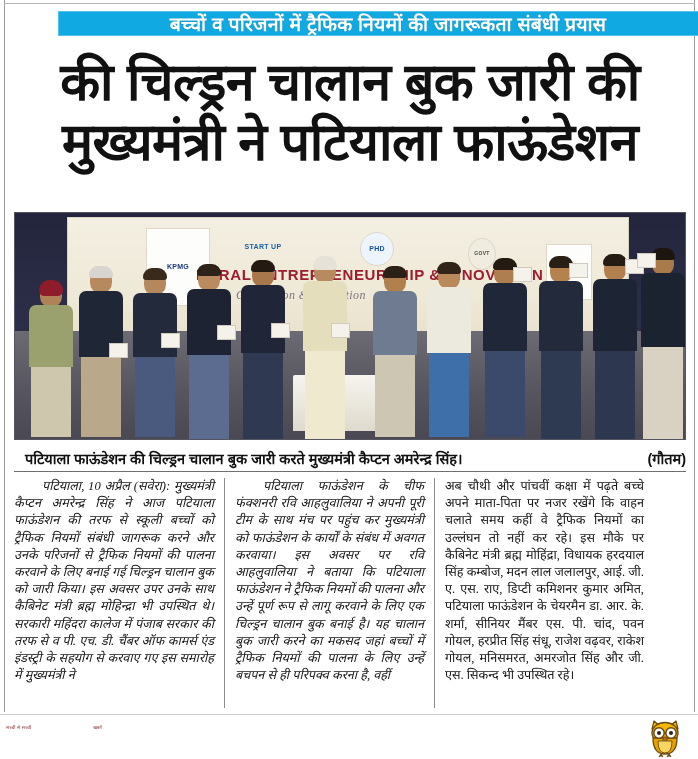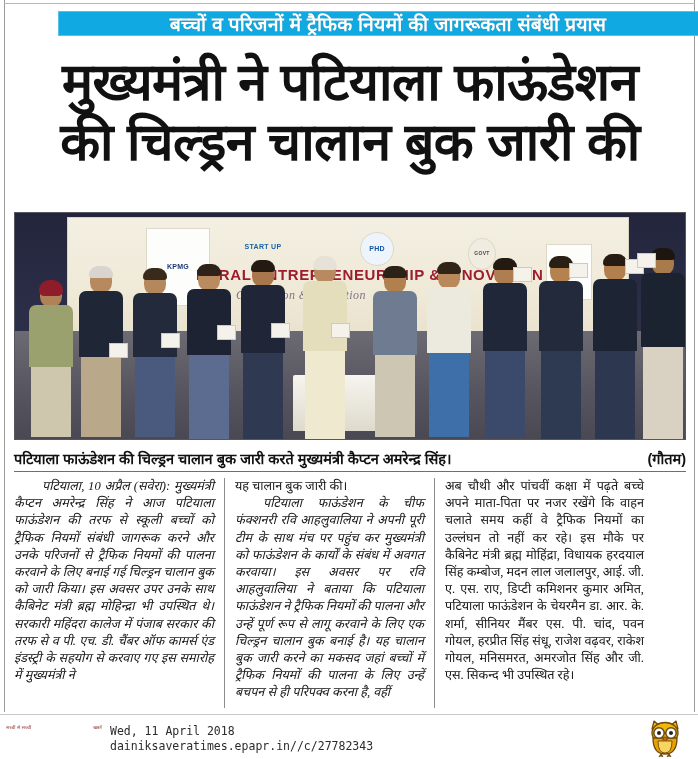--- a/index.html
+++ b/index.html
@@ -100,21 +100,21 @@
 
   
   .caption{
     position:absolute;left:14px;top:448px;width:672px;height:24px;
     border-bottom:1px solid #6f6f6f;
     display:flex;align-items:flex-start;justify-content:space-between;
     box-sizing:border-box;
   }
   .caption-text{
     font-family:"Liberation Sans","DejaVu Sans",sans-serif;
-    font-weight:bold;font-size:14.5px;color:#111;white-space:nowrap;
+    font-weight:bold;font-size:14.5px;color:#111;white-space:nowrap;margin-left:11px;
   }
   .caption-credit{
     font-family:"Liberation Sans","DejaVu Sans",sans-serif;
     font-weight:bold;font-size:14.5px;color:#111;white-space:nowrap;
   }
 
   
   .body-cols{
     position:absolute;left:14px;top:478px;width:672px;height:230px;
     display:flex;
@@ -178,22 +178,22 @@
   <div class="edge-right"></div>
   <div class="edge-top"></div>
 
   <div class="kicker-wrap">
     <div class="kicker">
       <span class="kicker-text">बच्चों व परिजनों में ट्रैफिक नियमों की जागरूकता संबंधी प्रयास</span>
     </div>
   </div>
 
   <div class="headline">
+    <span class="ln">की चिल्ड्रन चालान बुक जारी की</span>
     <span class="ln">मुख्यमंत्री ने पटियाला फाऊंडेशन</span>
-    <span class="ln">की चिल्ड्रन चालान बुक जारी की</span>
   </div>
 
   <div class="photo">
     <div class="ph-wall"></div>
 
     <div class="ph-banner">
       <div class="ph-logo ph-kpmg1">KPMG</div>
       <div class="ph-logo ph-startup">START UP</div>
       <div class="ph-logo ph-phd">PHD</div>
       <div class="ph-logo ph-emblem">GOVT</div>
@@ -303,41 +303,36 @@
   <div class="caption">
     <span class="caption-text">पटियाला फाऊंडेशन की चिल्ड्रन चालान बुक जारी करते मुख्यमंत्री कैप्टन अमरेन्द्र सिंह।</span>
     <span class="caption-credit">(गौतम)</span>
   </div>
 
   <div class="body-cols">
     <div class="col c1">
       <p class="indent dateline">पटियाला, 10 अप्रैल (सवेरा): मुख्यमंत्री कैप्टन अमरेन्द्र सिंह ने आज पटियाला फाऊंडेशन की तरफ से स्कूली बच्चों को ट्रैफिक नियमों संबंधी जागरूक करने और उनके परिजनों से ट्रैफिक नियमों की पालना करवाने के लिए बनाई गई चिल्ड्रन चालान बुक को जारी किया। इस अवसर उपर उनके साथ कैबिनेट मंत्री ब्रह्म मोहिन्द्रा भी उपस्थित थे। सरकारी महिंदरा कालेज में पंजाब सरकार की तरफ से व पी. एच. डी. चैंबर ऑफ कामर्स एंड इंडस्ट्री के सहयोग से करवाए गए इस समारोह में मुख्यमंत्री ने</p>
     </div>
     <div class="col c2">
-      <p>यह चालान बुक जारी की।</p>
       <p class="indent">पटियाला फाऊंडेशन के चीफ फंक्शनरी रवि आहलुवालिया ने अपनी पूरी टीम के साथ मंच पर पहुंच कर मुख्यमंत्री को फाऊंडेशन के कार्यों के संबंध में अवगत करवाया। इस अवसर पर रवि आहलुवालिया ने बताया कि पटियाला फाऊंडेशन ने ट्रैफिक नियमों की पालना और उन्हें पूर्ण रूप से लागू करवाने के लिए एक चिल्ड्रन चालान बुक बनाई है। यह चालान बुक जारी करने का मकसद जहां बच्चों में ट्रैफिक नियमों की पालना के लिए उन्हें बचपन से ही परिपक्व करना है, वहीं</p>
     </div>
     <div class="col c3">
       <p>अब चौथी और पांचवीं कक्षा में पढ़ते बच्चे अपने माता-पिता पर नजर रखेंगे कि वाहन चलाते समय कहीं वे ट्रैफिक नियमों का उल्लंघन तो नहीं कर रहे। इस मौके पर कैबिनेट मंत्री ब्रह्म मोहिंद्रा, विधायक हरदयाल सिंह कम्बोज, मदन लाल जलालपुर, आई. जी. ए. एस. राए, डिप्टी कमिशनर कुमार अमित, पटियाला फाऊंडेशन के चेयरमैन डा. आर. के. शर्मा, सीनियर मैंबर एस. पी. चांद, पवन गोयल, हरप्रीत सिंह संधू, राजेश वढ़वर, राकेश गोयल, मनिसमरत, अमरजोत सिंह और जी. एस. सिकन्द भी उपस्थित रहे।</p>
     </div>
   </div>
 
   <div class="footer">
 
     <div class="brand">
       <div class="brand-tag">
         <span>सच्ची से सच्ची</span>
         <span>खबरें</span>
       </div>
     </div>
 
-    <div class="meta">
-      <div>Wed, 11 April 2018</div>
-      <a href="#">dainiksaveratimes.epapr.in//c/27782343</a>
-    </div>
 
     <svg class="owl" viewBox="0 0 42 40" aria-hidden="true">
 
       <path d="M8 11 L10 3 L16 8 Z" fill="#f2b705" stroke="#6b4a12" stroke-width="1.2" stroke-linejoin="round"></path>
       <path d="M34 11 L32 3 L26 8 Z" fill="#f2b705" stroke="#6b4a12" stroke-width="1.2" stroke-linejoin="round"></path>
 
       <ellipse cx="21" cy="15" rx="13" ry="10.5" fill="#f2b705" stroke="#6b4a12" stroke-width="1.3"></ellipse>
 
       <path d="M9 20 q0 16 12 16 q12 0 12 -16 z" fill="#e8a200" stroke="#6b4a12" stroke-width="1.3"></path>
       <path d="M14 23 q0 12 7 12 q7 0 7 -12 z" fill="#f7d560" stroke="#6b4a12" stroke-width="0.9"></path>

